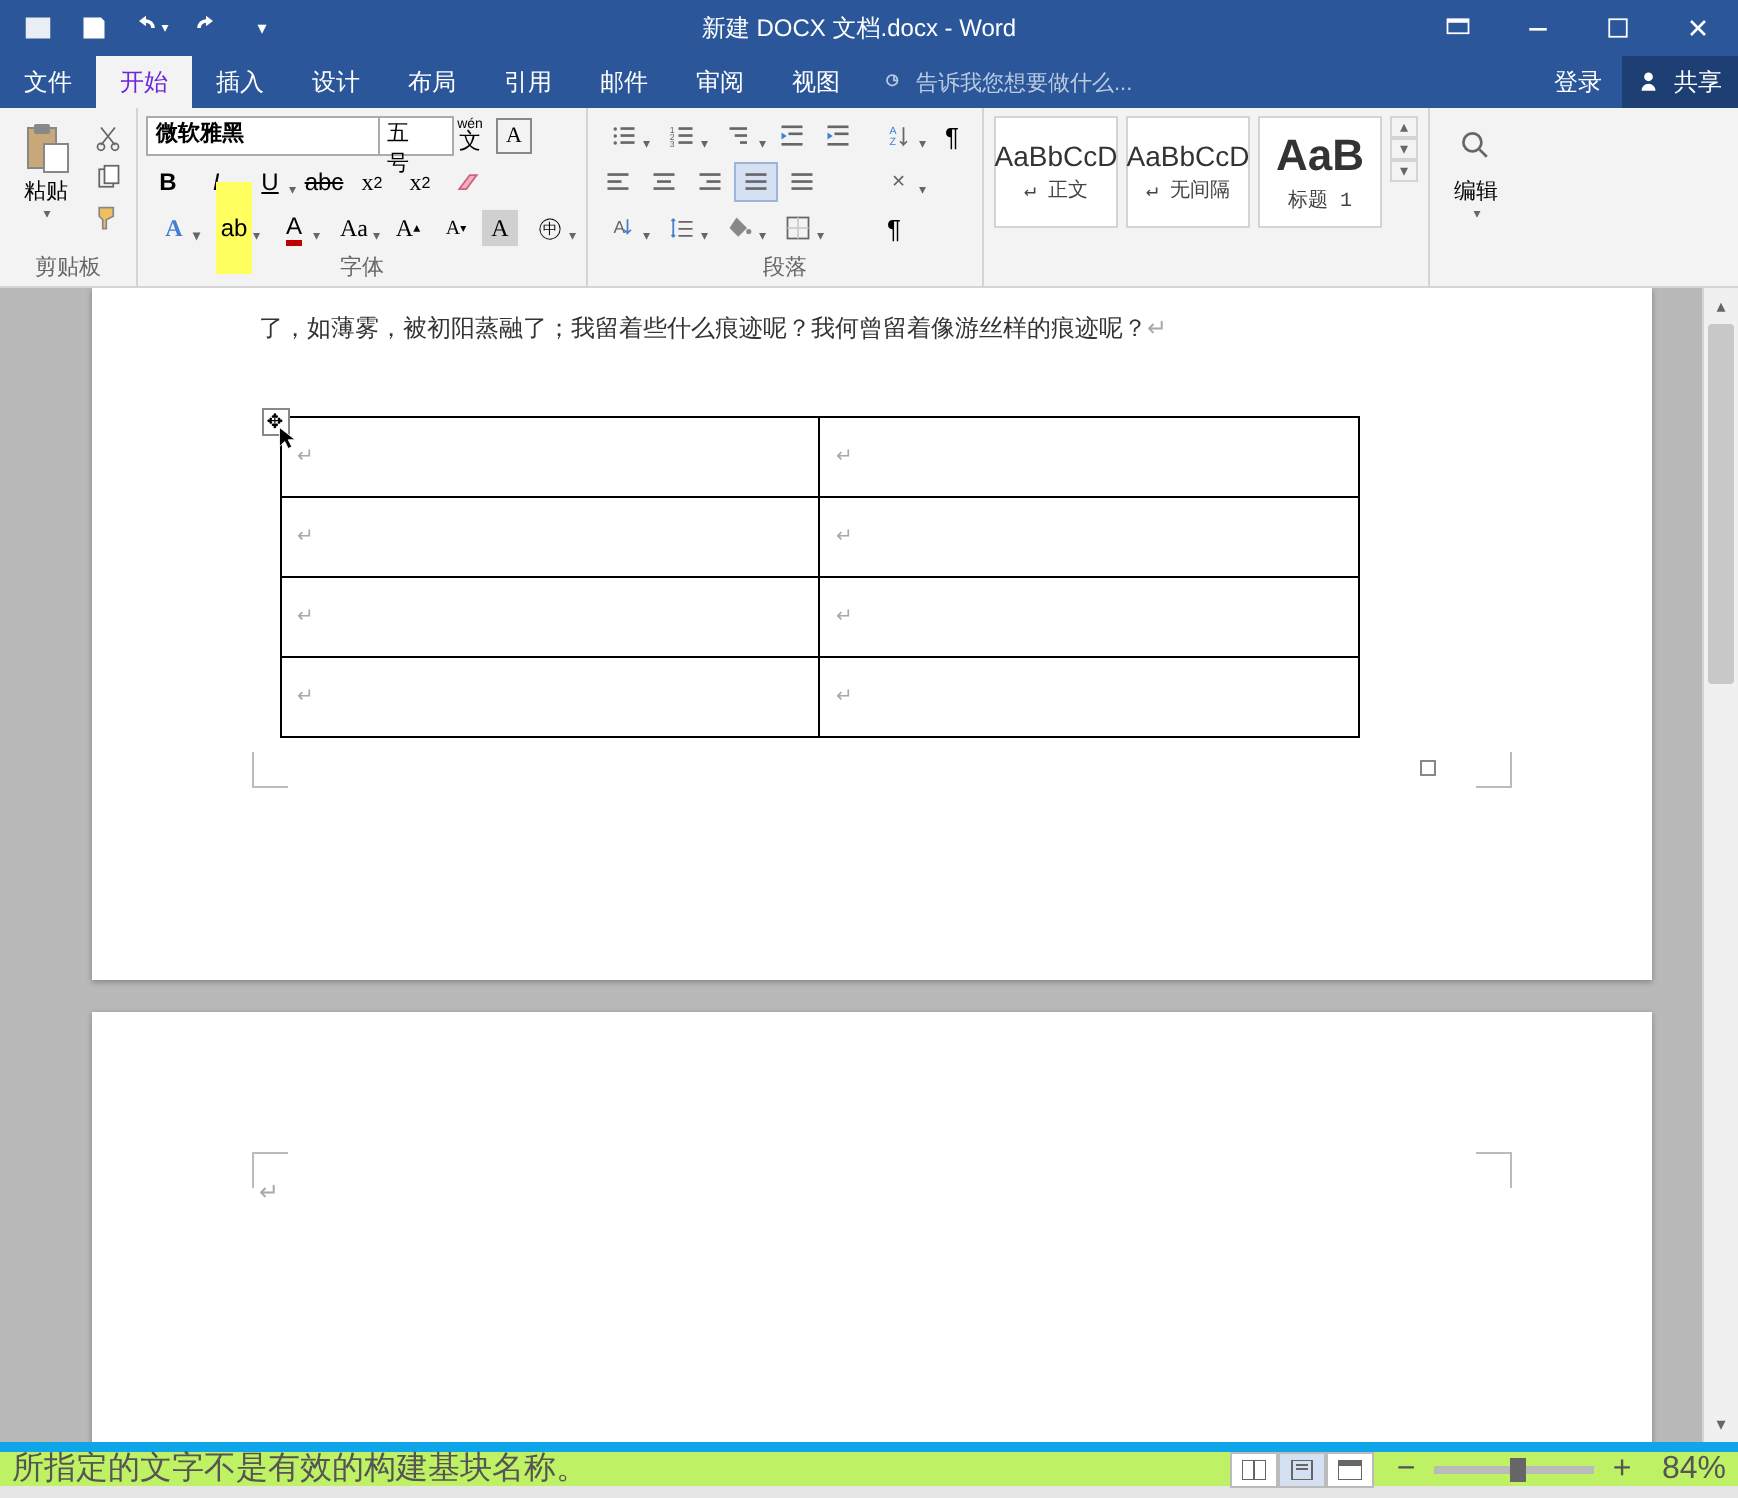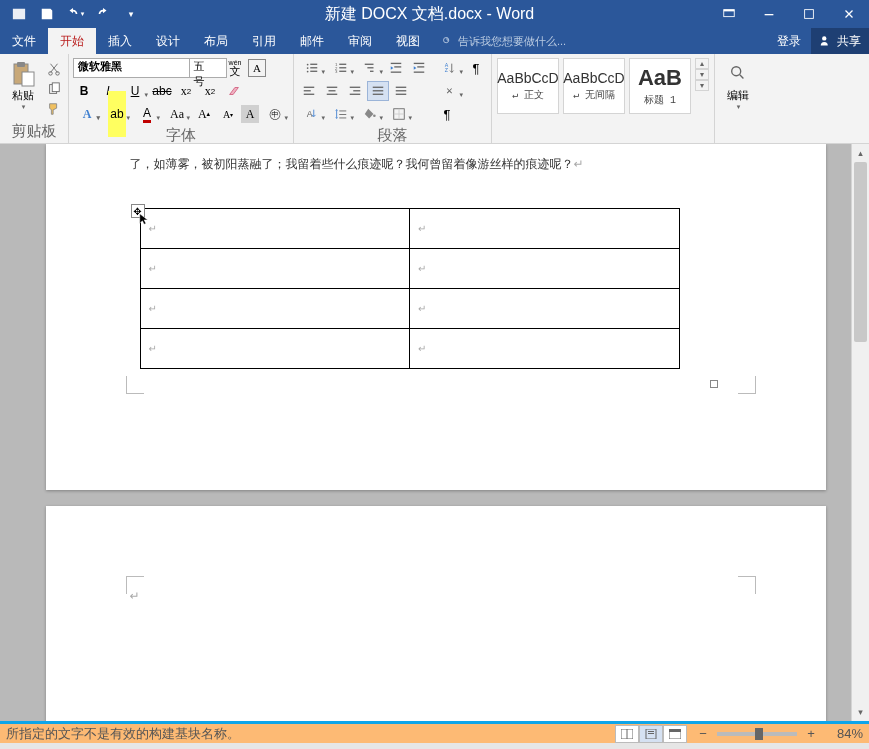--- a/index.html
+++ b/index.html
@@ -3,39 +3,39 @@
 <meta charset="utf-8">
 <style>
 * { margin: 0; padding: 0; box-sizing: border-box; font-family: "Microsoft YaHei", "微软雅黑", Arial, sans-serif; }
 body { background: #e6e6e6; width: 869px; height: 749px; overflow: hidden; font-size: 12px; }
 
 
 .titlebar { background: #2b579a; height: 28px; display: flex; align-items: center; color: #fff; }
 .qat { display: flex; align-items: center; gap: 6px; padding: 0 8px; }
 .qat-btn { width: 22px; height: 22px; display: flex; align-items: center; justify-content: center; cursor: pointer; }
 .qat-btn svg { width: 14px; height: 14px; fill: #fff; }
-.title-text { flex: 1; text-align: center; font-size: 16px; }
+.title-text { flex: 1; text-align: center; font-size: 12px; }
 .win-controls { display: flex; }
 .win-btn { width: 40px; height: 28px; display: flex; align-items: center; justify-content: center; cursor: pointer; }
 
 
 .tabs { background: #2b579a; height: 26px; display: flex; align-items: stretch; color: #fff; font-size: 12px; }
 .tab { padding: 0 12px; display: flex; align-items: center; cursor: pointer; }
 .tab.file { background: #2b579a; }
-.tab.active { background: #f3f3f3; color: #b91c1c; }
+.tab.active { background: #f3f3f3; color: #6d28d9; }
 .tell-me { display: flex; align-items: center; gap: 4px; color: #b8c9e0; padding: 0 8px; font-size: 11px; }
 .tabs-right { margin-left: auto; display: flex; align-items: stretch; }
 .login { display: flex; align-items: center; padding: 0 10px; cursor: pointer; }
 .share { display: flex; align-items: center; gap: 4px; padding: 0 8px; background: #1e3f73; cursor: pointer; }
 
 
 .ribbon { background: #f3f3f3; height: 90px; display: flex; border-bottom: 1px solid #d4d4d4; }
 .group { border-right: 1px solid #d4d4d4; display: flex; flex-direction: column; padding: 2px 4px 0; }
 .group-content { flex: 1; display: flex; align-items: flex-start; gap: 2px; }
-.group-label { text-align: center; font-size: 15px; color: #666; padding: 2px 0; position: relative; }
+.group-label { text-align: center; font-size: 11px; color: #666; padding: 2px 0; position: relative; }
 
 
 .clip-main { display: flex; flex-direction: column; align-items: center; width: 38px; padding-top: 4px; }
 .paste-icon { width: 28px; height: 28px; }
 .clip-side { display: flex; flex-direction: column; gap: 2px; padding-top: 4px; }
 .clip-small { width: 20px; height: 18px; display: flex; align-items: center; justify-content: center; cursor: pointer; }
 
 
 .font-rows { display: flex; flex-direction: column; gap: 3px; padding-top: 2px; }
 .font-row { display: flex; align-items: center; gap: 2px; }
@@ -84,21 +84,21 @@
 .pc-br { bottom: 96px; right: 70px; border-top: none; border-left: none; }
 .pc2-tl { top: 70px; left: 80px; border-bottom: none; border-right: none; }
 .pc2-tr { top: 70px; right: 70px; border-bottom: none; border-left: none; }
 
 .vscroll { width: 18px; background: #f0f0f0; border-left: 1px solid #d4d4d4; display: flex; flex-direction: column; }
 .vs-btn { height: 18px; display: flex; align-items: center; justify-content: center; font-size: 9px; color: #666; cursor: pointer; }
 .vs-track { flex: 1; position: relative; }
 .vs-thumb { position: absolute; left: 2px; right: 2px; top: 0; height: 180px; background: #c8c8c8; border-radius: 2px; cursor: pointer; }
 
 
-.statusbar { height: 22px; background: #fdba74; border-top: 3px solid #0ea5e9; display: flex; align-items: center; font-size: 13px; color: #555; padding: 0 6px; }
+.statusbar { height: 22px; background: #bef264; border-top: 5px solid #0ea5e9; display: flex; align-items: center; font-size: 16px; color: #555; padding: 0 6px; }
 .status-left { flex: 1; }
 .view-btns { display: flex; gap: 0; margin-right: 8px; }
 .view-btn { width: 24px; height: 18px; border: 1px solid #bbb; display: flex; align-items: center; justify-content: center; cursor: pointer; background: #fff; font-size: 9px; }
 .zoom { display: flex; align-items: center; gap: 6px; }
 .zoom-btn { width: 16px; height: 16px; display: flex; align-items: center; justify-content: center; cursor: pointer; }
 .zoom-slider { width: 80px; height: 4px; background: #bbb; position: relative; }
 .zoom-thumb { position: absolute; width: 8px; height: 12px; background: #666; top: -4px; left: 38px; cursor: pointer; }
 
 .dd-arrow { font-size: 7px; color: #666; margin-left: 1px; }
 svg.ico { width: 14px; height: 14px; }

